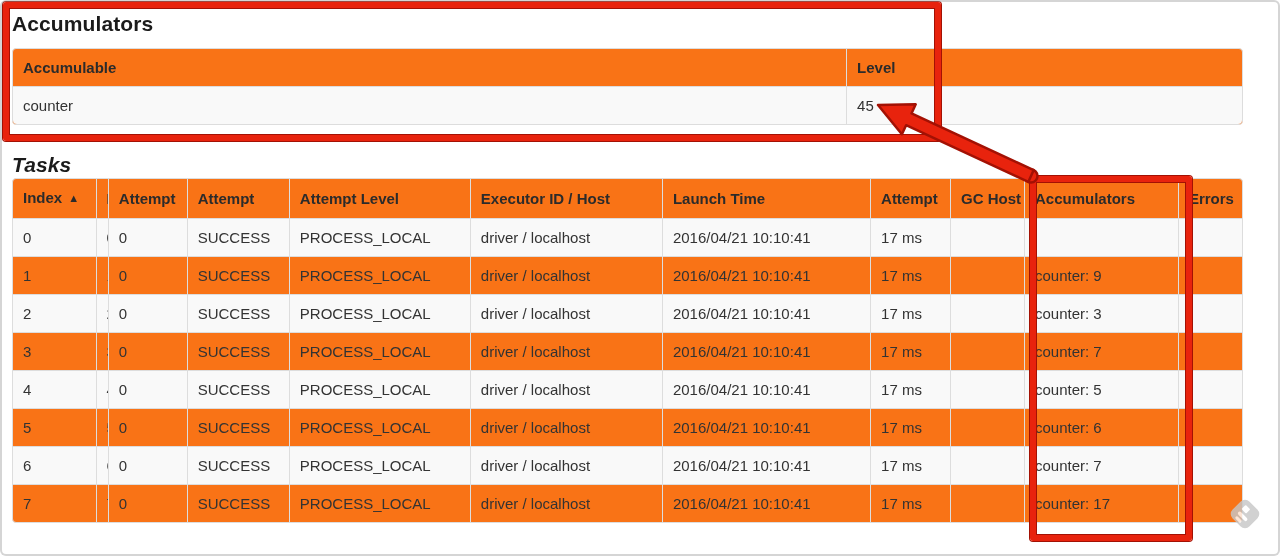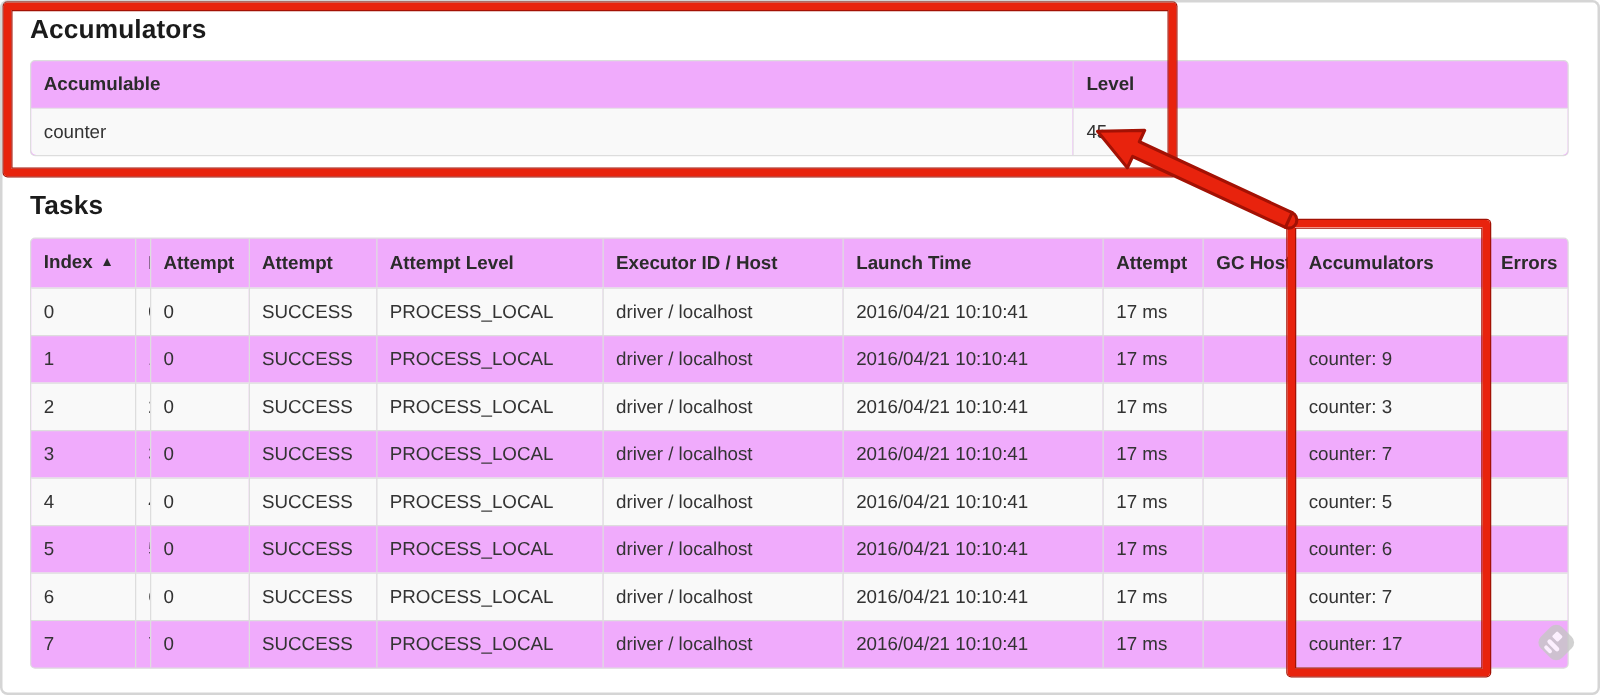--- a/index.html
+++ b/index.html
@@ -18,35 +18,35 @@
     color:var(--text);
     position:relative;
     overflow:hidden;
   }
   .page{position:absolute;inset:0;width:1280px;height:556px;}
   .frame{
     position:absolute;inset:0;border-radius:6px;
     box-shadow:inset 0 0 0 2px rgba(150,150,150,0.40);
     pointer-events:none;z-index:40;
   }
-  .content{position:absolute;left:24px;top:0;width:1229px;}
+  .content{position:absolute;left:12px;top:0;width:1229px;}
   .section-title{
     font-size:21px;line-height:22px;font-weight:700;color:#1b1b1b;margin:0;
     letter-spacing:0.1px;
   }
   #acc-title{margin:13px 0 13px 0;}
-  #tasks-title{margin:29px 0 14px 0;}
+  #tasks-title{margin:29px 0 2px 0;font-style:italic;}
   table.data-table{
     border-collapse:separate;border-spacing:0;
     border:1px solid var(--border);
     border-radius:4px;
     table-layout:fixed;
     width:1229px;
     font-size:15px;color:var(--text);
-    background:#f0abfc;
+    background:#f97316;
   }
   .data-table th,.data-table td{
     text-align:left;
     padding:9px 10px;
     line-height:19px;
     border-left:1px solid var(--border);
     white-space:nowrap;overflow:hidden;
     font-weight:normal;
   }
   .data-table th{font-weight:700;color:#2b2b2b;}

